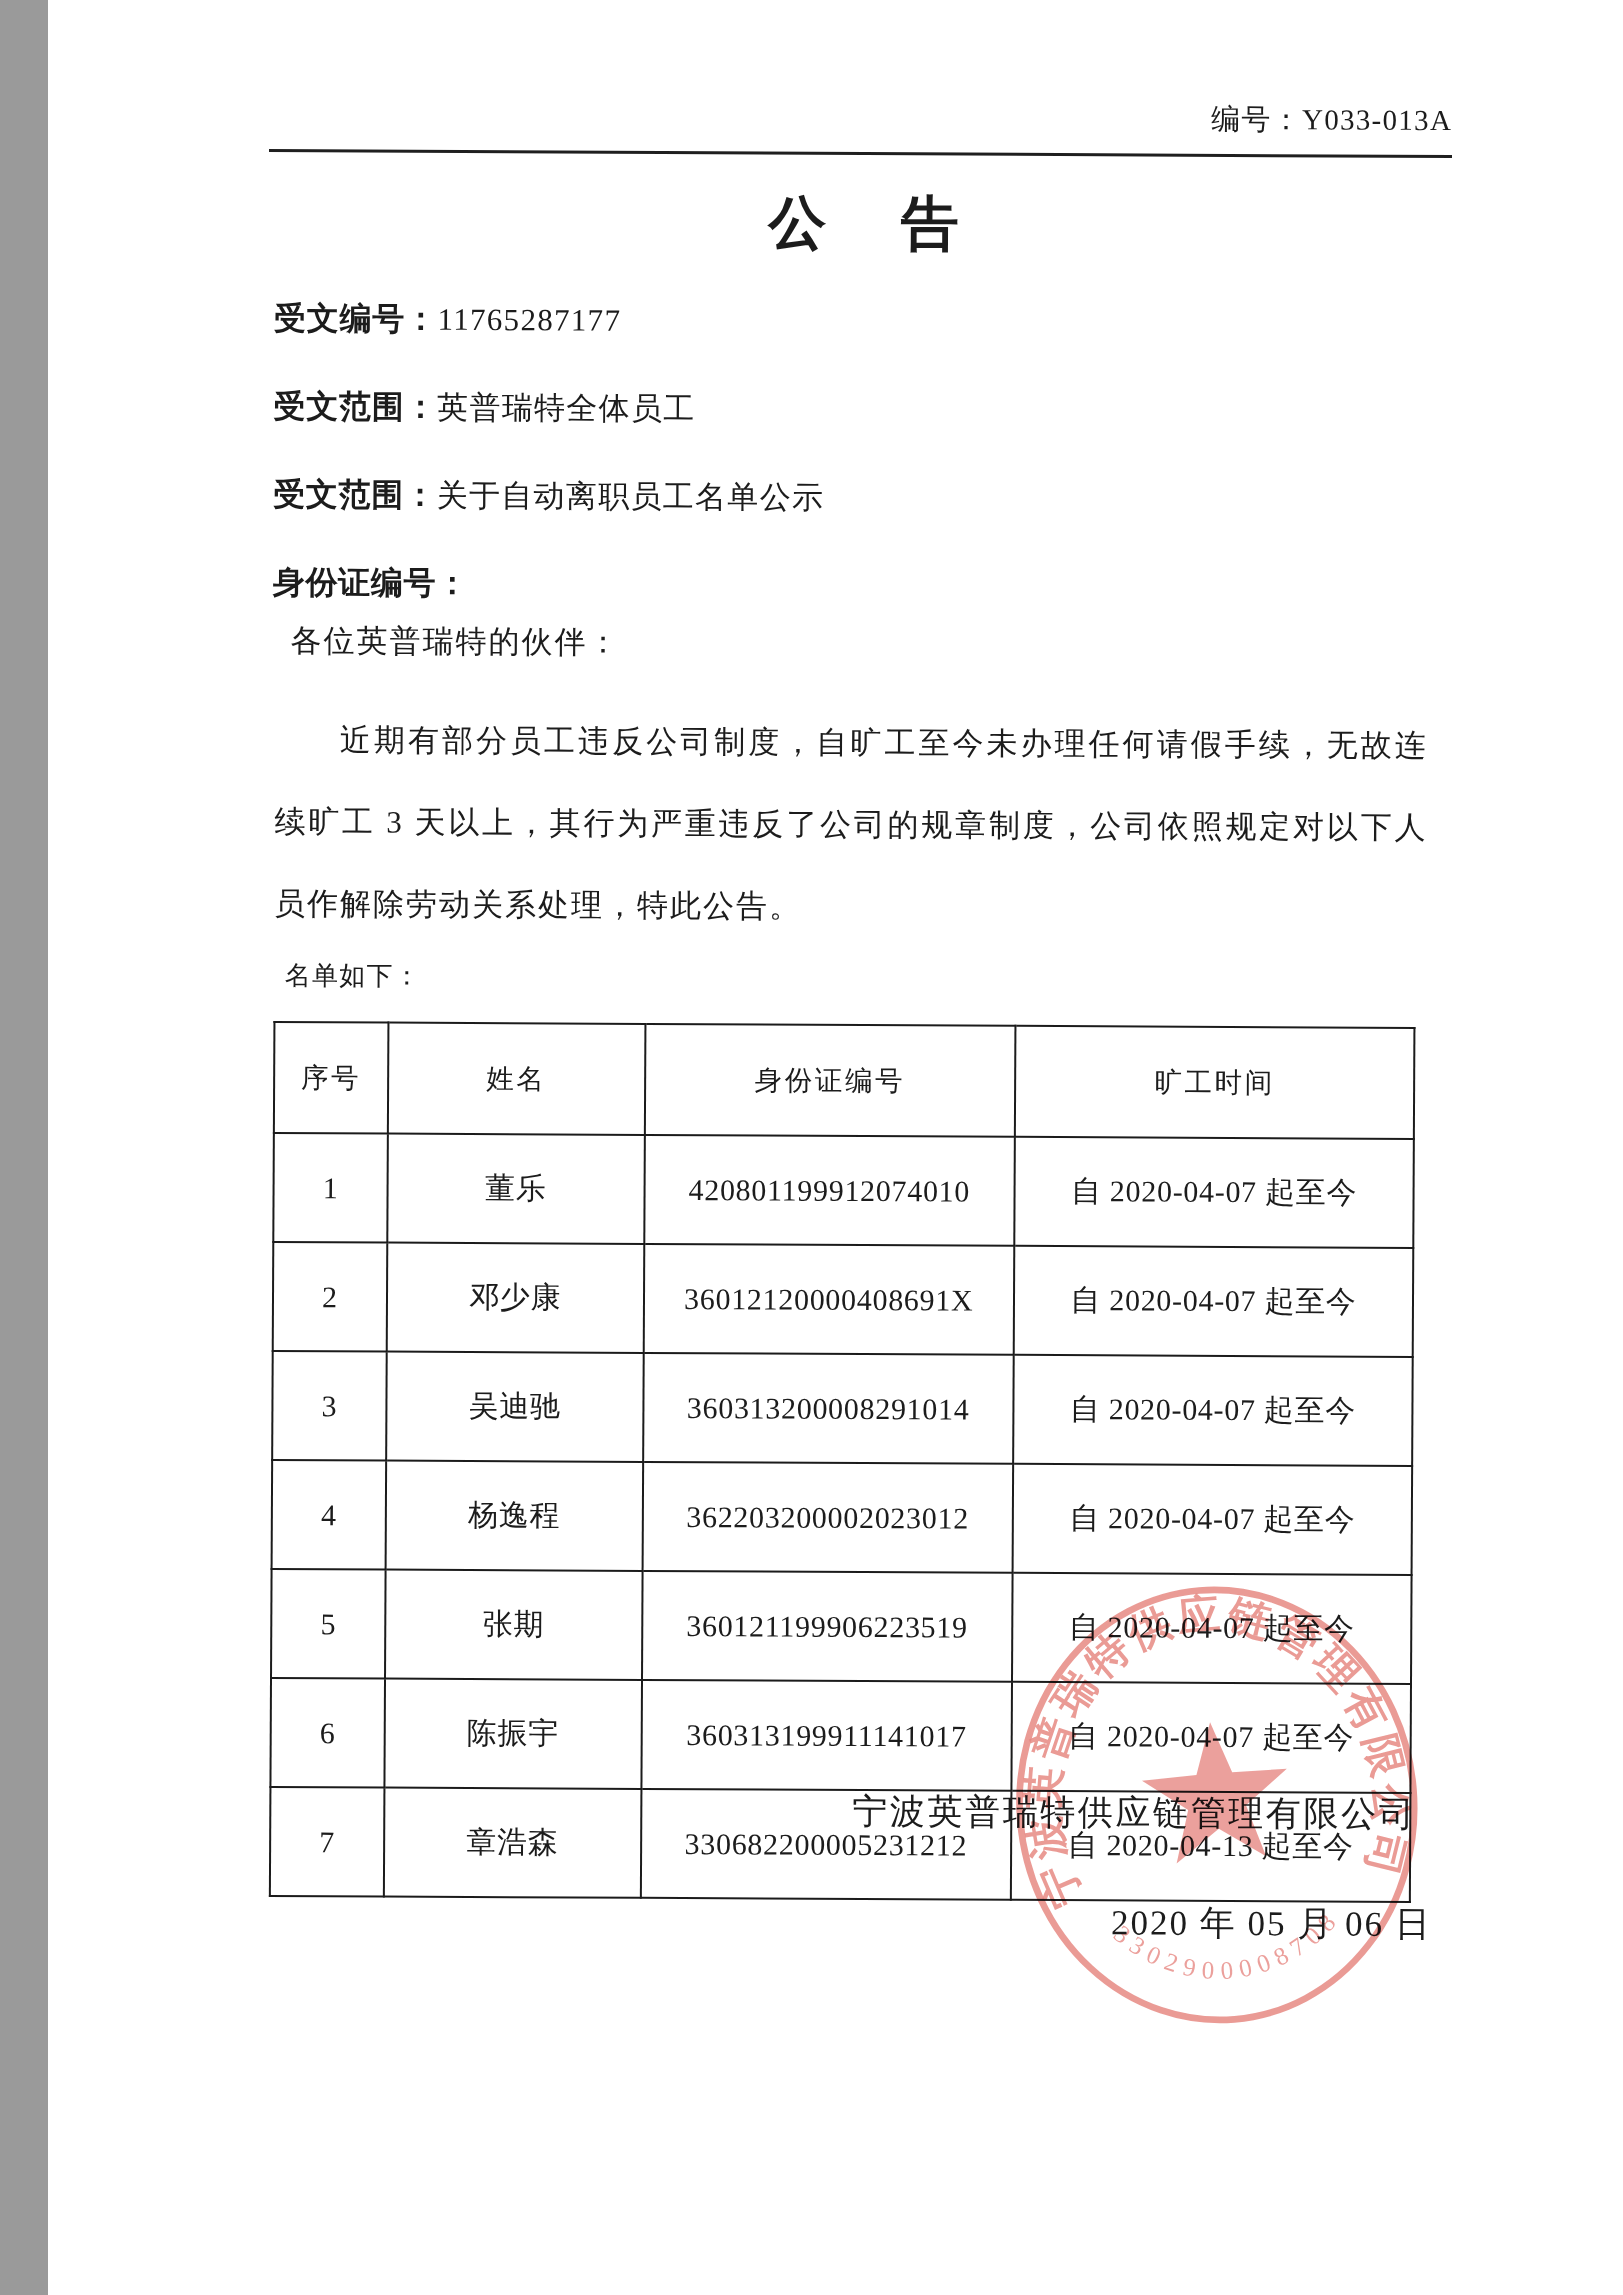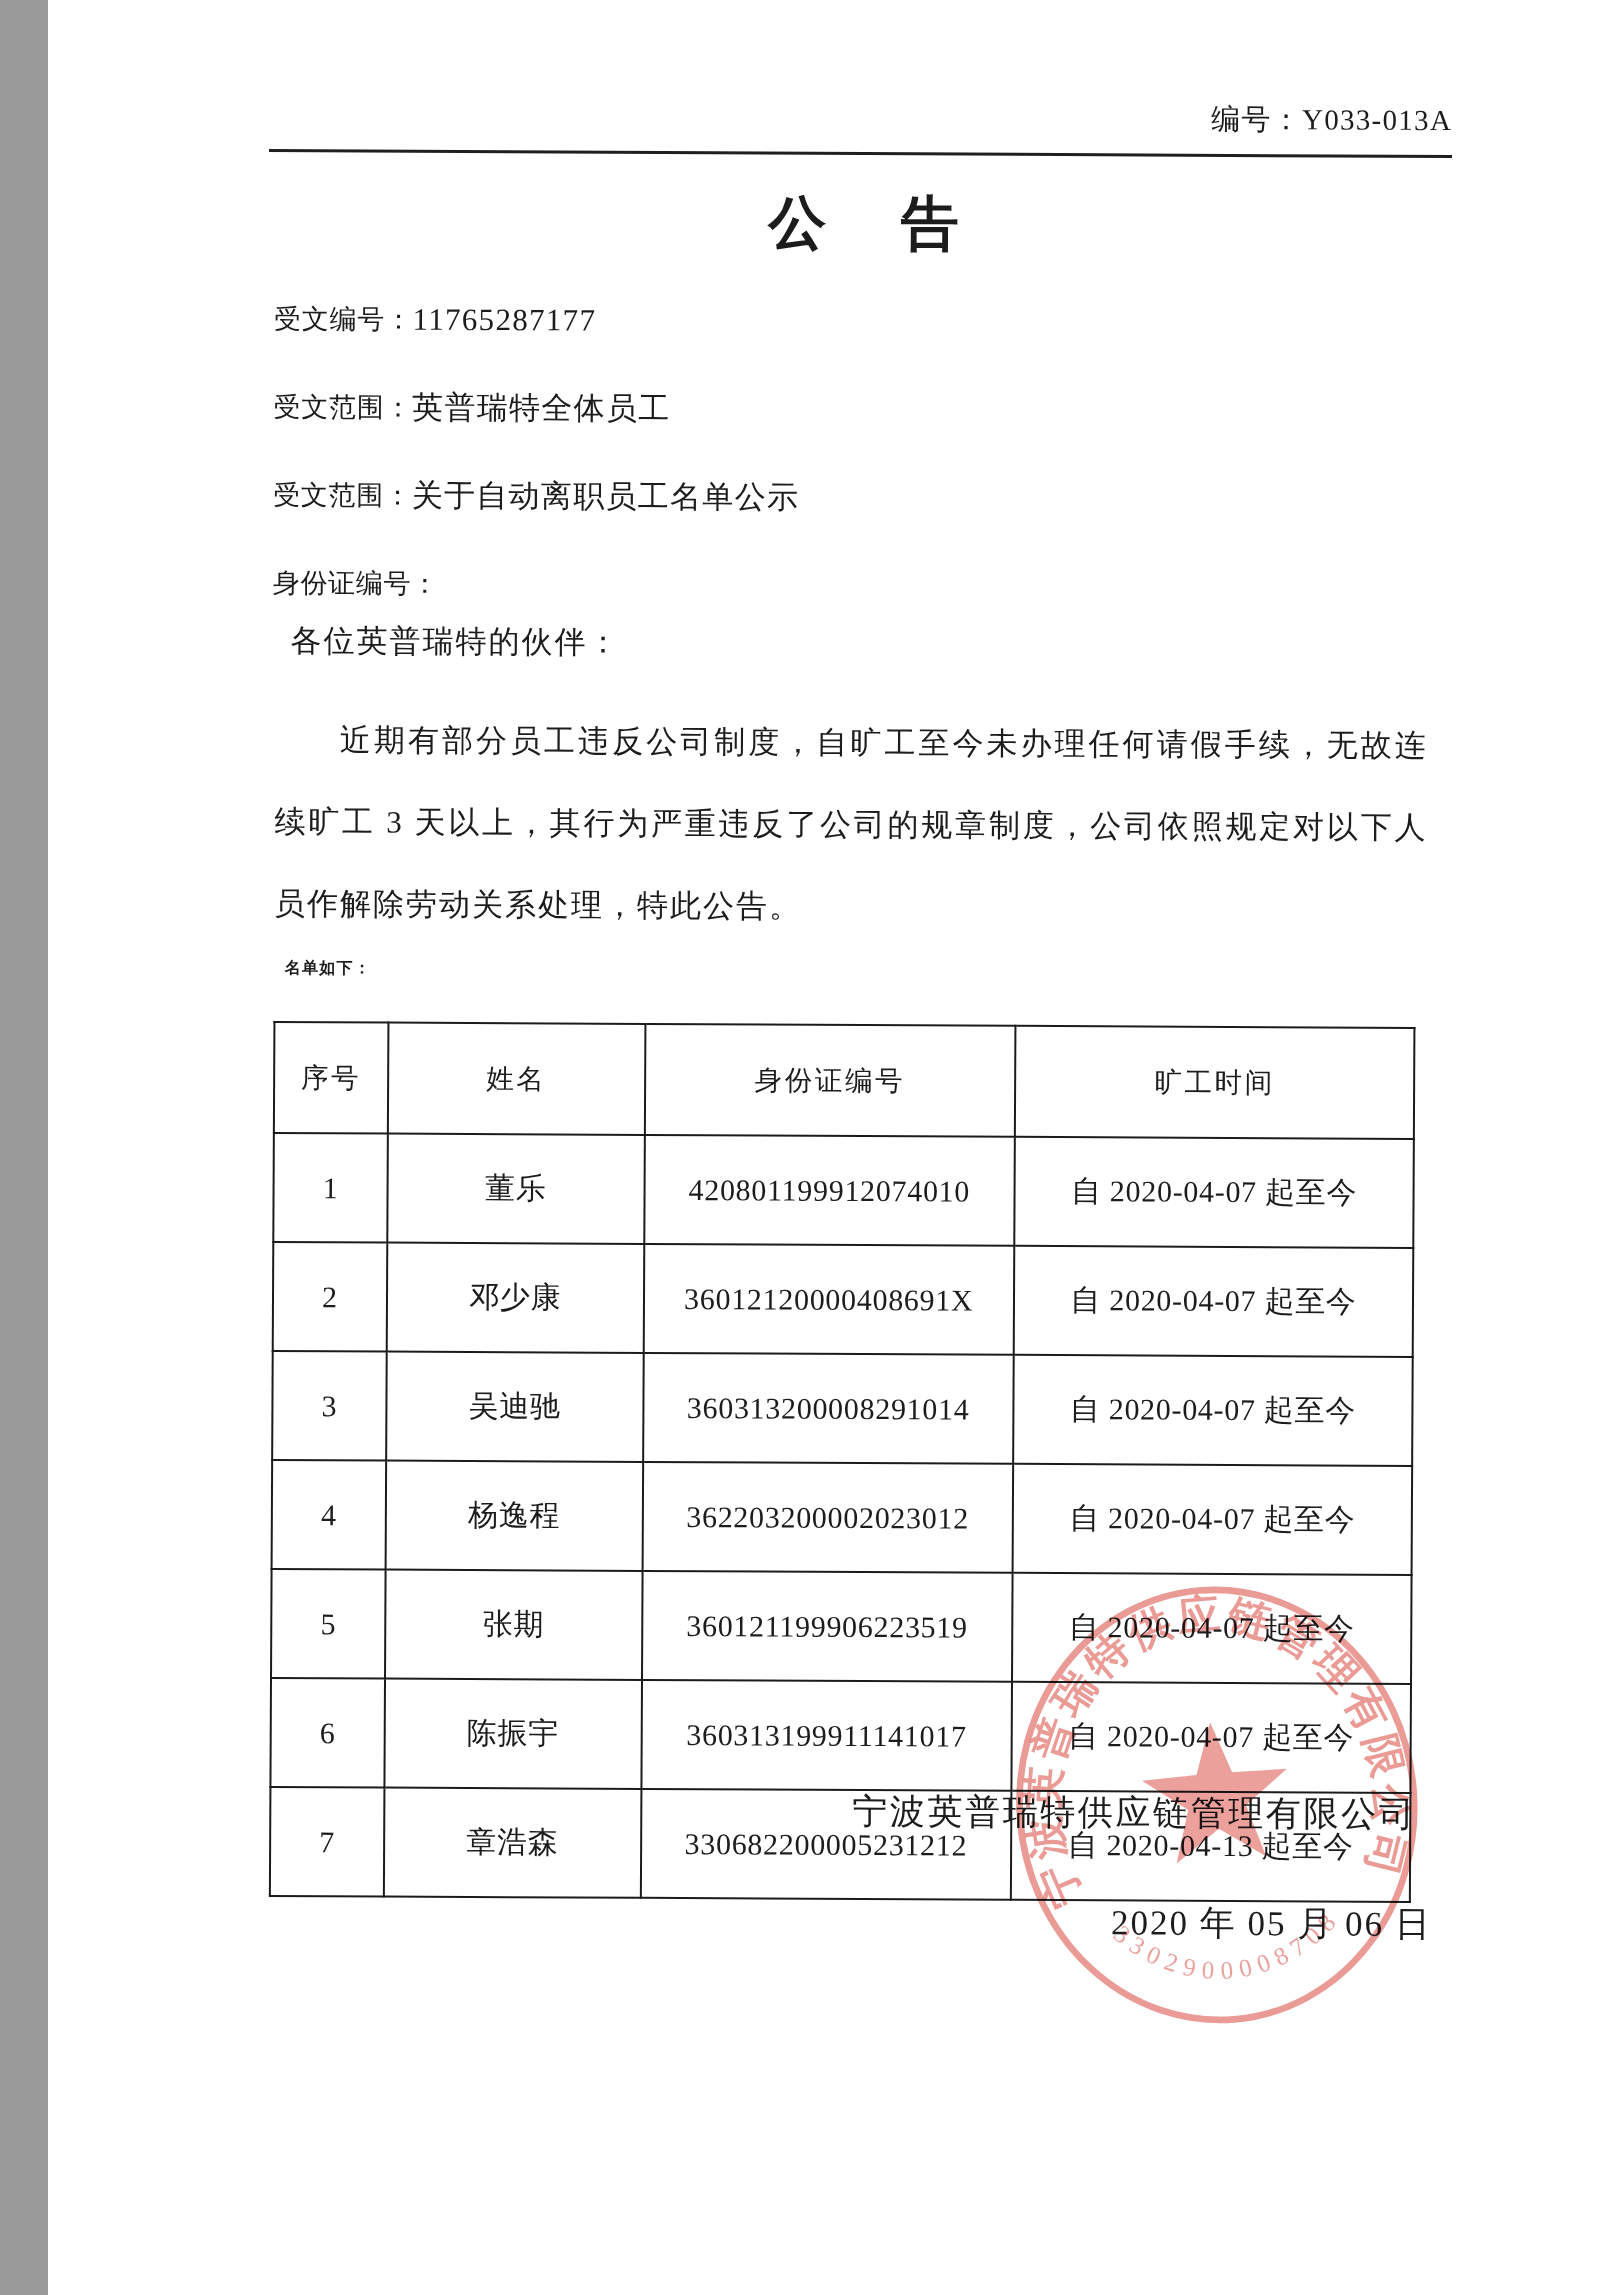--- a/index.html
+++ b/index.html
@@ -28,37 +28,37 @@
   .title{
     position:absolute;top:185px;left:223px;width:1178px;
     text-align:center;
     font-size:58px;font-weight:700;letter-spacing:30px;
     text-indent:30px; 
   }
   .fields{position:absolute;top:278px;left:223px;width:1178px;}
   .field-row{height:88px;display:flex;align-items:center;}
   .field-label{
     font-family:"Liberation Sans","DejaVu Sans",sans-serif;
-    font-weight:400;font-size:27px;letter-spacing:0.7px;
+    font-weight:700;font-size:32px;letter-spacing:0.7px;
     white-space:pre;
   }
   .field-value{font-size:31px;letter-spacing:1.3px;}
   .salutation{
     position:absolute;top:623px;left:241px;
     font-size:31px;letter-spacing:2px;
   }
   .paragraph{
     position:absolute;top:702px;left:226px;width:1153px;
     font-size:31px;line-height:82px;letter-spacing:2px;
     text-align:justify;text-indent:65px;
   }
   .list-intro{
     position:absolute;top:961px;left:237px;
     font-family:"Liberation Sans","DejaVu Sans",sans-serif;
-    font-weight:700;font-size:16px;letter-spacing:1.3px;
+    font-weight:400;font-size:26px;letter-spacing:1.3px;
   }
   table.roster{
     position:absolute;top:1024px;left:226px;width:1142px;
     border-collapse:collapse;table-layout:fixed;
     font-size:30px;
   }
   table.roster td,table.roster th{
     border:2px solid #1b1b1b;
     text-align:center;vertical-align:middle;
     padding:0 5.2px;

